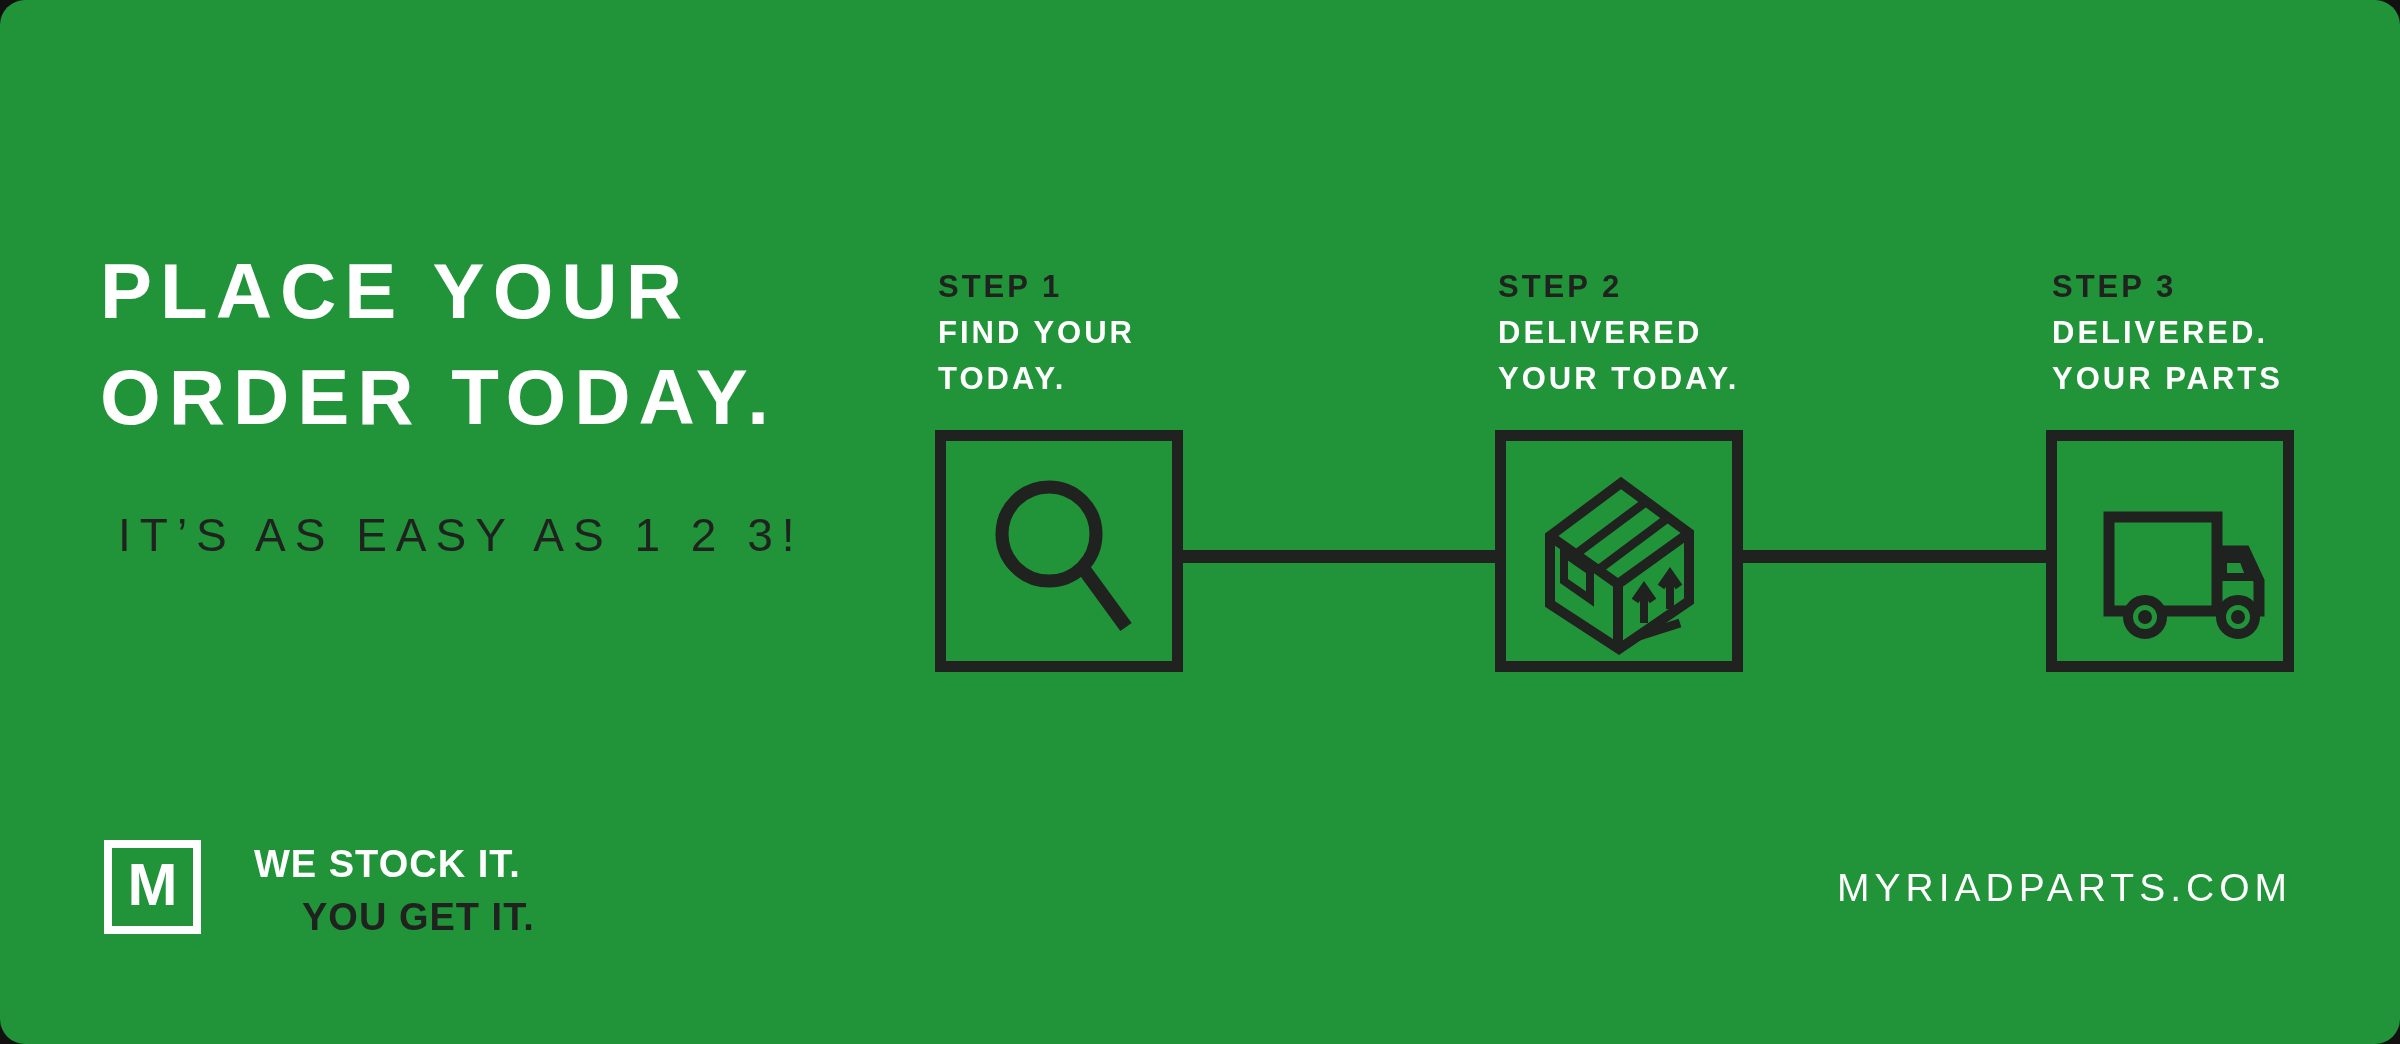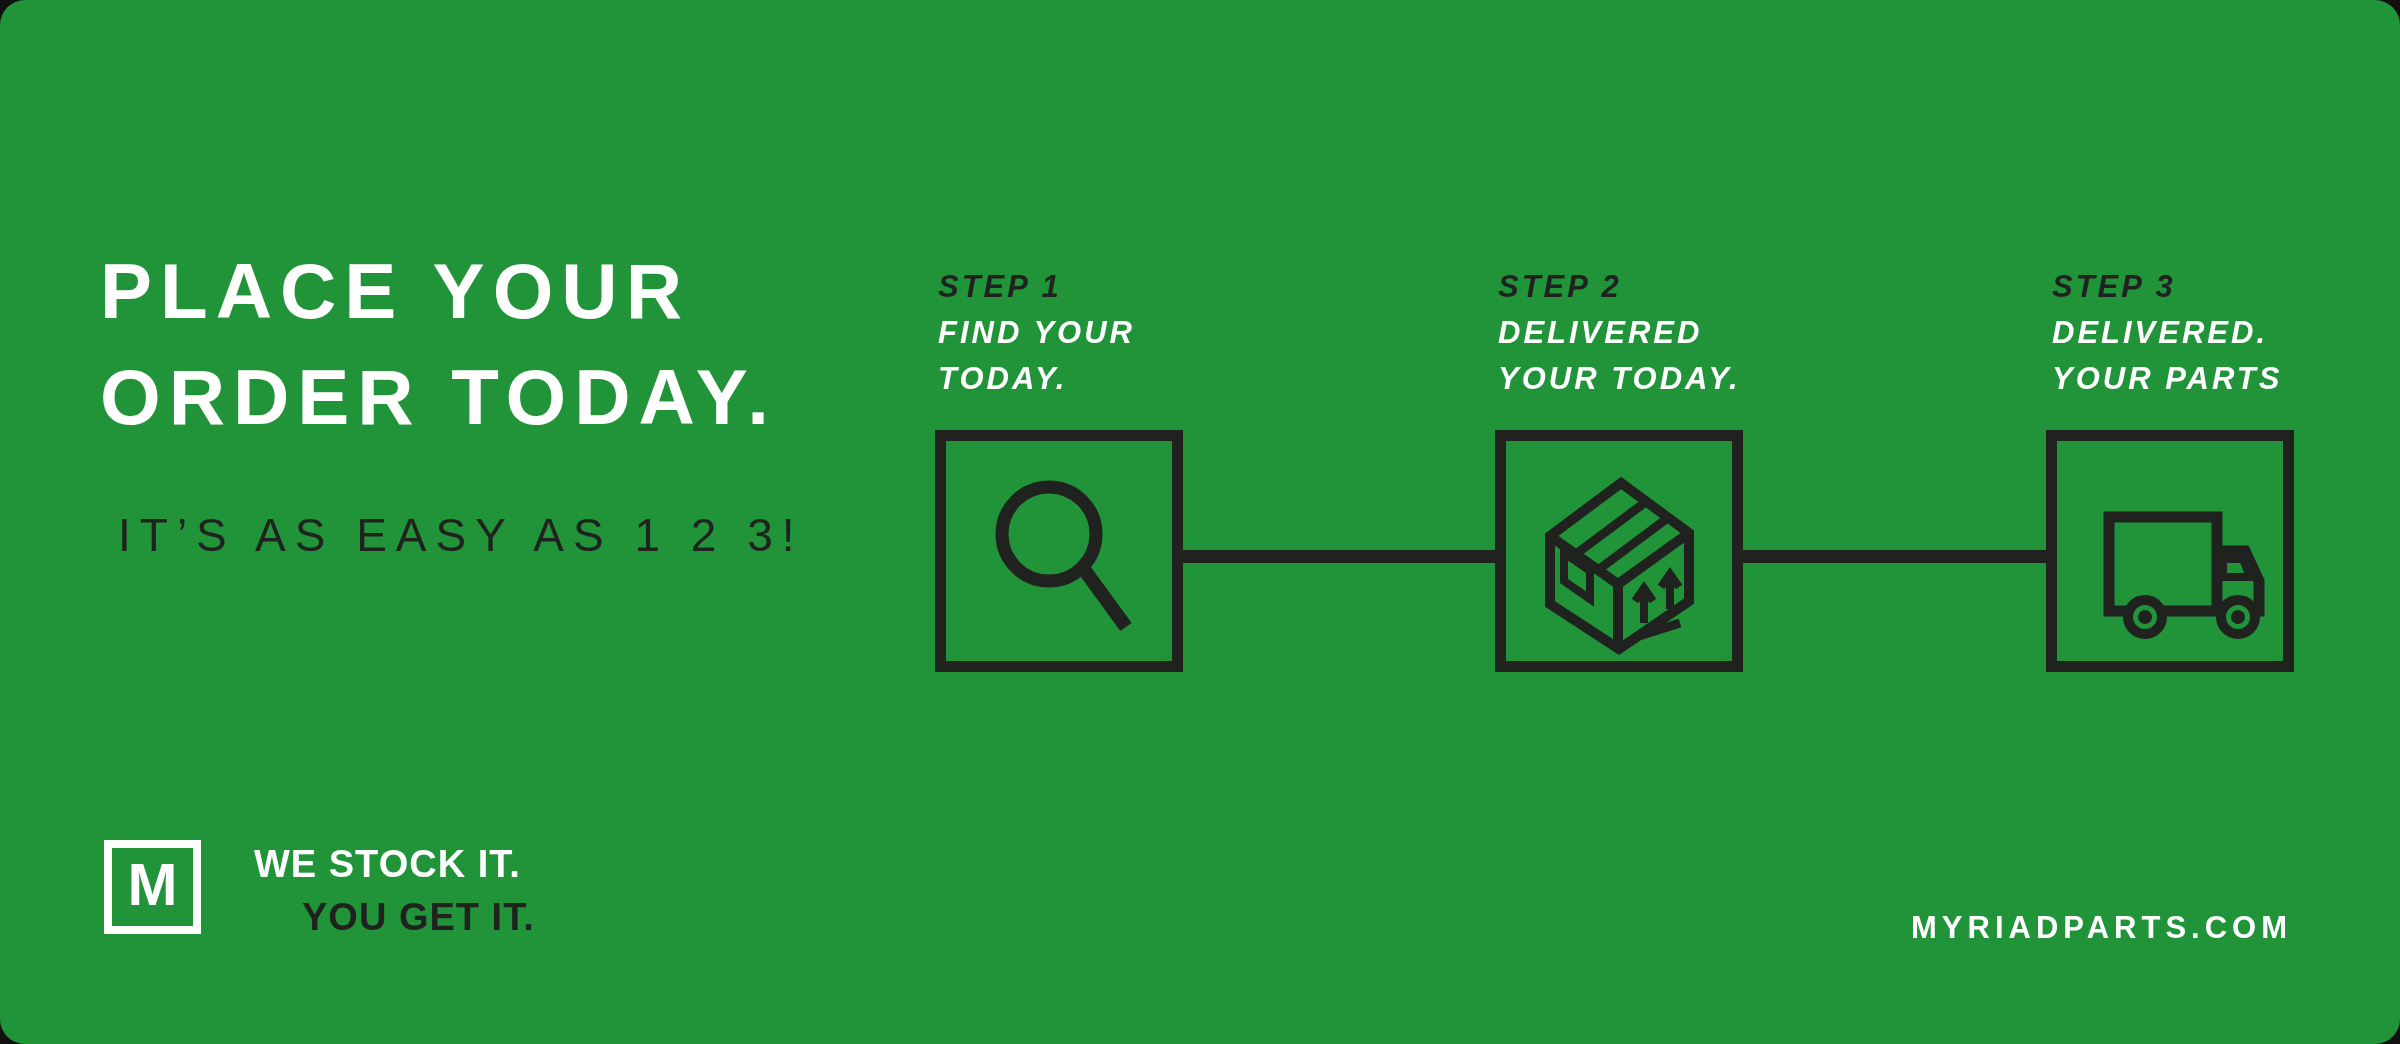--- a/index.html
+++ b/index.html
@@ -34,21 +34,20 @@
     margin-left: 16px;
   }
   .step-label {
     position: absolute;
     top: 264px;
     font-size: 31px;
     font-weight: 700;
     line-height: 46px;
     letter-spacing: 3px;
     color: var(--white, #fff);
-    font-style: italic;
   }
   .step-label .step-num { color: var(--ink, #1F221E); }
   .step-box {
     position: absolute;
     top: 430px;
     width: 248px;
     height: 242px;
     border: 11px solid var(--ink, #1F221E);
     display: flex;
     align-items: center;
@@ -88,24 +87,23 @@
     letter-spacing: 1px;
     line-height: 53px;
   }
   .tagline-1 { color: var(--white, #fff); }
   .tagline-2 { color: var(--ink, #1F221E); margin-left: 48px; }
   .website {
     position: absolute;
     right: 108px;
     top: 866px;
     color: var(--white, #fff);
-    font-size: 31px;
-    font-weight: 700;
+    font-size: 39px;
+    font-weight: 400;
     letter-spacing: 5px;
-    margin-top: 44px;
   }
 </style>
 </head>
 <body>
 
 <div class="banner">
 
   <div class="headline">
     <div>PLACE YOUR</div>
     <div>ORDER TODAY.</div>

